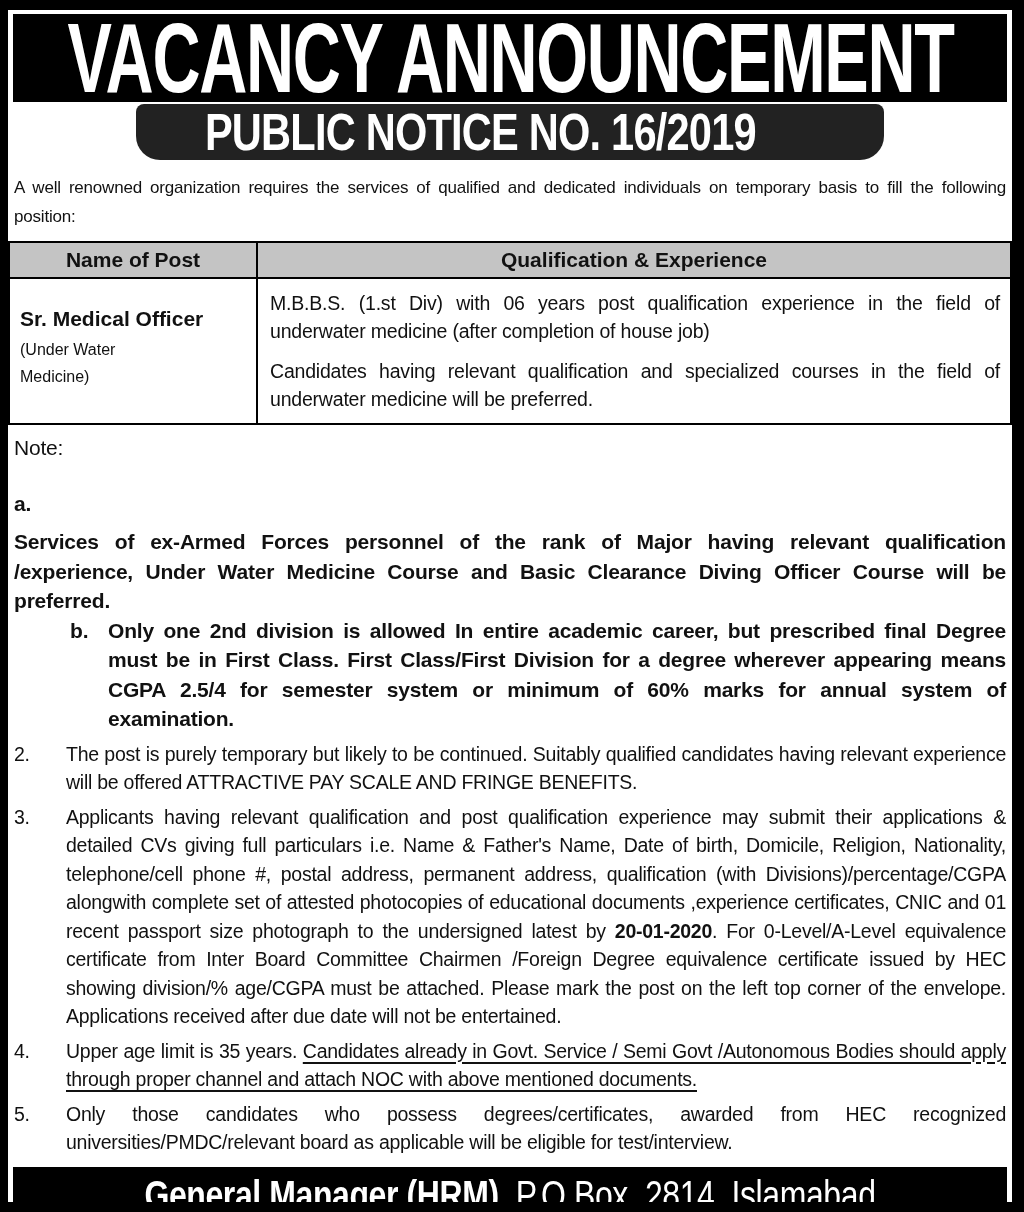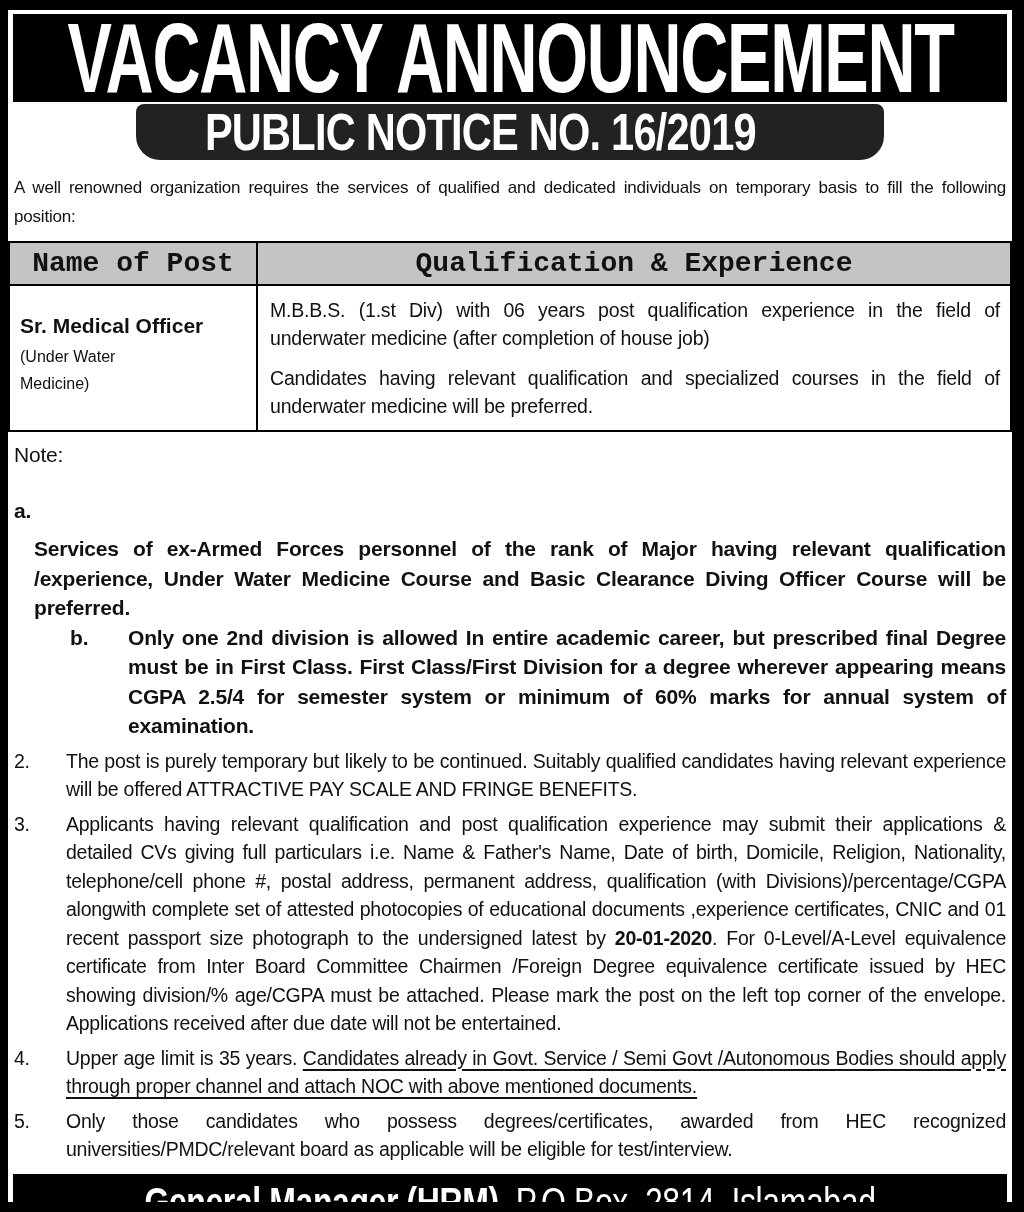--- a/index.html
+++ b/index.html
@@ -60,24 +60,23 @@
     width:1004px;margin:0;
     border-collapse:collapse;
     table-layout:fixed;
   }
   table.post-table th, table.post-table td{
     border:2px solid #000;
     vertical-align:top;
   }
   table.post-table th{
     background:var(--table-header-bg,#c4c4c4);
-    font-size:28px;font-weight:bold;
+    font-size:21px;font-weight:bold;
     padding:5px 4px;
     text-align:center;
-    font-family:Liberation Mono, monospace;
   }
   col.c-post{width:248px;}
   td.cell-post{padding:26px 10px 8px 10px;}
   .post-title{font-size:21px;font-weight:bold;line-height:27px;}
   .post-sub{font-size:16px;line-height:27px;margin-top:4px;width:150px;}
   td.cell-qual{padding:6px 10px 8px 12px;}
   td.cell-qual p{
     margin:4px 0 12px 0;
     font-size:19.5px;line-height:28px;letter-spacing:-0.2px;
     text-align:justify;
@@ -85,21 +84,21 @@
   td.cell-qual p:last-child{margin-bottom:2px;}
 
   .note-row{
     display:flex;
     margin:0 6px;
     font-size:21px;line-height:29.5px;letter-spacing:-0.2px;
   }
   .note-row.first{margin-top:8px;flex-direction:column;}
   .note-label{flex:0 0 56px;font-weight:normal;}
   .note-marker{flex:0 0 38px;font-weight:bold;}
-  .note-text{flex:1;font-weight:bold;text-align:justify;margin-left:20px;}
+  .note-text{flex:1;font-weight:bold;text-align:justify;}
 
   .list-item{
     display:flex;
     margin:6px 6px 0 6px;
     font-size:19.5px;line-height:28.5px;letter-spacing:-0.25px;
   }
   .list-number{flex:0 0 52px;}
   .list-text{flex:1;text-align:justify;}
 
   .rt-b{font-weight:bold;}

